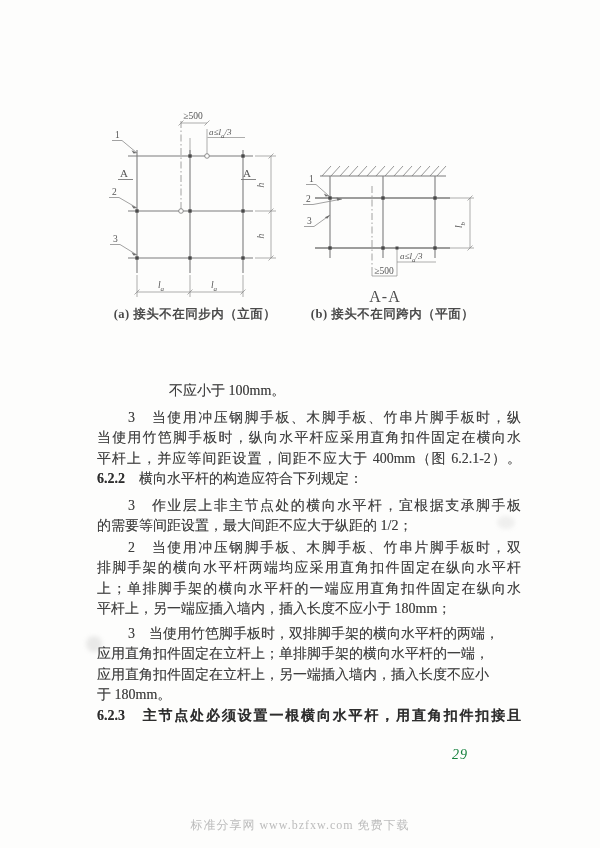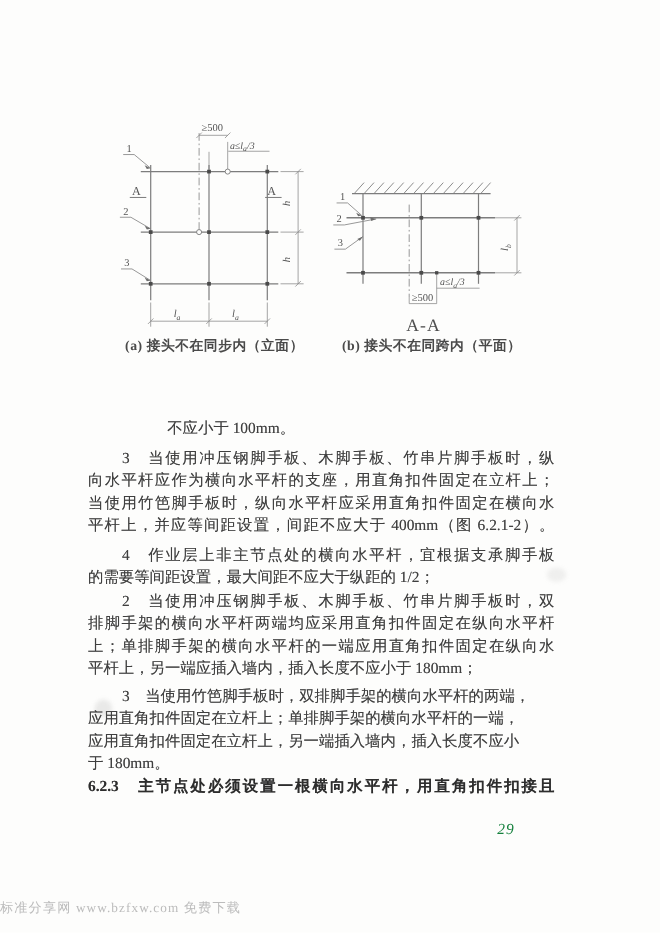--- a/index.html
+++ b/index.html
@@ -5,28 +5,28 @@
   html,body{margin:0;padding:0;background:#ffffff;}
   .page{position:relative;width:600px;height:848px;background:#fdfdfc;overflow:hidden;
         font-family:"Liberation Serif",serif;}
   .abs{position:absolute;}
   
   .cap{font-size:12.5px;color:#4a4a4a;text-align:center;letter-spacing:.5px;font-weight:bold;}
   .fig-title{font-size:13.5px;color:#454545;text-align:center;letter-spacing:1px;}
   .fig-legend{font-size:11.5px;color:#5a5a5a;text-align:center;letter-spacing:.5px;}
   .aa{font-size:16px;color:#4f4f4f;text-align:center;letter-spacing:1px;}
   
-  .body-col{position:absolute;left:80px;top:377px;width:424px;color:#3f3f3f;
+  .body-col{position:absolute;left:97px;top:377px;width:424px;color:#3f3f3f;
             font-size:14px;text-shadow:0 0 .4px rgba(70,70,70,.55);}
   .bline{height:20.5px;line-height:20.5px;white-space:nowrap;}
   .bline.just{white-space:normal;text-align:justify;text-align-last:justify;}
   .bline .bold{font-weight:bold;color:#2d2d2d;}
   
   .pageno{font-size:14px;font-style:italic;color:#15803d;text-align:right;letter-spacing:1px;}
-  .watermark{font-size:12px;color:#bcbcbc;text-align:left;letter-spacing:1px;}
+  .watermark{font-size:12px;color:#bcbcbc;text-align:center;letter-spacing:1px;}
   
   .smudge{border-radius:50%;filter:blur(2px);}
   svg{overflow:visible;}
   svg text{font-family:"Liberation Serif",serif;fill:#555;}
 </style>
 </head>
 <body>
 
 <div class="page">
 
@@ -190,24 +190,24 @@
     </g>
   </svg>
 
   <div class="abs aa" style="left:340px;top:288px;width:90px;">A-A</div>
   <div class="abs cap" style="left:95px;top:306px;width:200px;">(a) 接头不在同步内（立面）</div>
   <div class="abs cap" style="left:295px;top:306px;width:195px;">(b) 接头不在同跨内（平面）</div>
 
   <div class="body-col">
       <div class="bline" style="padding-left: 72px; margin-top: 4px;"><span>不应小于 100mm。</span></div>
       <div class="bline just" style="padding-left: 31px; margin-top: 6px;"><span>3　当使用冲压钢脚手板、木脚手板、竹串片脚手板时，纵</span></div>
-      <div class="bline just"><span>向水平杆应作为横向水平杆的支座，用直角扣件固定在立杆上；</span></div>
       <div class="bline just"><span>当使用竹笆脚手板时，纵向水平杆应采用直角扣件固定在横向水</span></div>
       <div class="bline just"><span>平杆上，并应等间距设置，间距不应大于 400mm（图 6.2.1-2）。</span></div>
-      <div class="bline just" style="padding-left: 31px; margin-top: 6px;"><span>4　作业层上非主节点处的横向水平杆，宜根据支承脚手板</span></div>
+      <div class="bline"><span class="bold">6.2.2</span><span>　横向水平杆的构造应符合下列规定：</span></div>
+      <div class="bline just" style="padding-left: 31px; margin-top: 6px;"><span>3　作业层上非主节点处的横向水平杆，宜根据支承脚手板</span></div>
       <div class="bline"><span>的需要等间距设置，最大间距不应大于纵距的 1/2；</span></div>
       <div class="bline just" style="padding-left: 31px; margin-top: 1px;"><span>2　当使用冲压钢脚手板、木脚手板、竹串片脚手板时，双</span></div>
       <div class="bline just"><span>排脚手架的横向水平杆两端均应采用直角扣件固定在纵向水平杆</span></div>
       <div class="bline just"><span>上；单排脚手架的横向水平杆的一端应用直角扣件固定在纵向水</span></div>
       <div class="bline"><span>平杆上，另一端应插入墙内，插入长度不应小于 180mm；</span></div>
       <div class="bline" style="padding-left: 31px; margin-top: 4px;"><span>3　当使用竹笆脚手板时，双排脚手架的横向水平杆的两端，</span></div>
       <div class="bline"><span>应用直角扣件固定在立杆上；单排脚手架的横向水平杆的一端，</span></div>
       <div class="bline"><span>应用直角扣件固定在立杆上，另一端插入墙内，插入长度不应小</span></div>
       <div class="bline"><span>于 180mm。</span></div>
       <div class="bline just"><span class="bold">6.2.3</span><span class="bold">　主节点处必须设置一根横向水平杆，用直角扣件扣接且</span></div>

